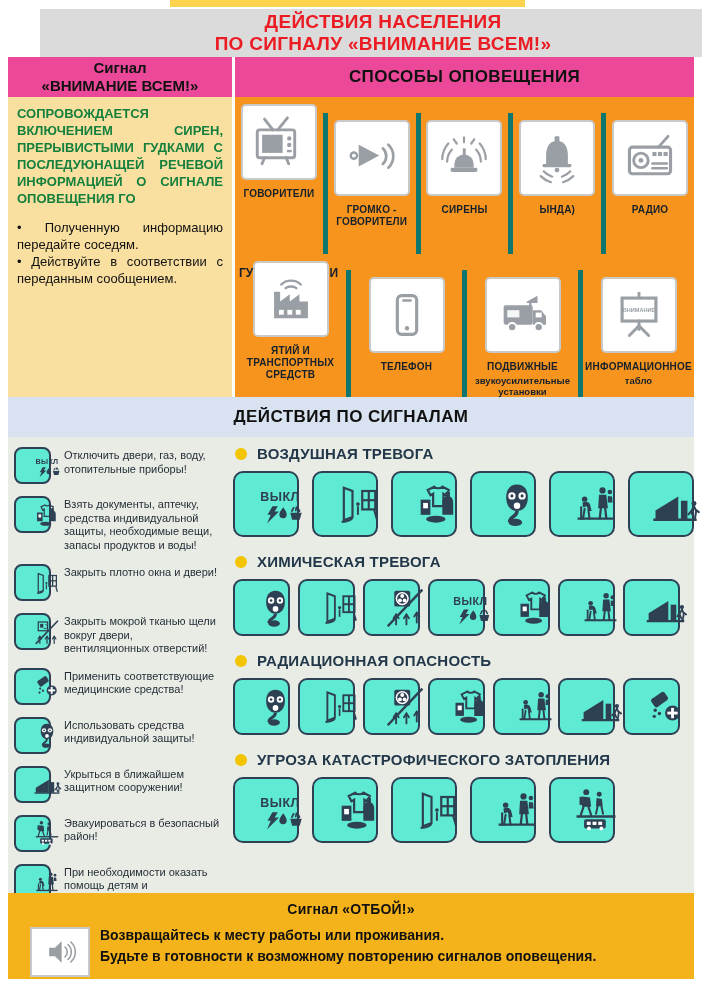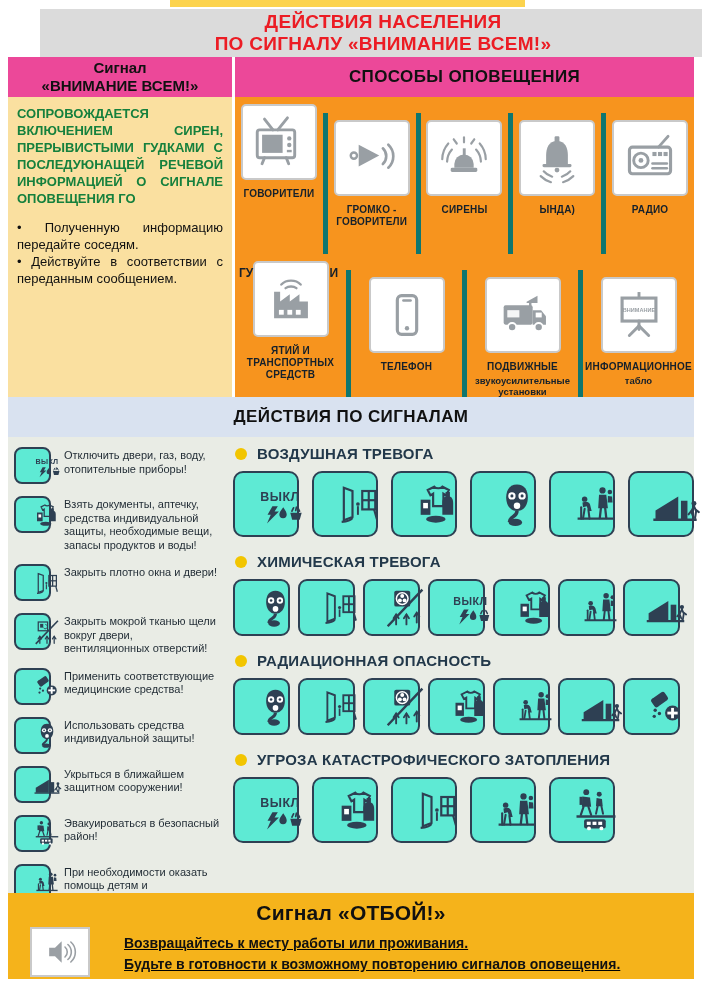--- a/index.html
+++ b/index.html
@@ -60,25 +60,25 @@
   .dot{width:12px;height:12px;border-radius:50%;background:#F2C500;flex:0 0 auto;}
   .sig-title{font-weight:bold;font-size:15px;color:#22384A;letter-spacing:.2px;}
   .sig-icons{display:flex;gap:13px;}
   .sig-icons.n7{gap:8px;}
   .pict-lg{width:66px;height:66px;border-radius:10px;border-width:2.6px;}
   .pict-lg svg{width:52px;height:52px;display:block;}
   .pict-md{width:57px;height:57px;border-radius:9px;border-width:2.4px;}
   .pict-md svg{width:45px;height:45px;display:block;}
 
   .bottom{position:absolute;left:8px;top:893px;width:686px;height:86px;background:#F5B31B;}
-  .bottom .title{font-weight:bold;font-size:21px;color:#111;text-align:center;padding-top:8px;letter-spacing:.2px;}
+  .bottom .title{font-weight:bold;font-size:14px;color:#111;text-align:center;padding-top:8px;letter-spacing:.2px;}
   .speaker-card{position:absolute;left:22px;top:34px;width:56px;height:46px;background:#fff;border:2px solid #C9C9C9;
                 display:flex;align-items:center;justify-content:center;color:#9A9FA4;}
   .speaker-card svg{width:40px;height:40px;display:block;}
-  .bottom .lines{margin:8px 10px 0 116px;text-decoration:underline;}
+  .bottom .lines{margin:8px 10px 0 92px;}
   .bottom .line{font-weight:bold;font-size:14px;line-height:21px;color:#111;}
 </style>
 </head>
 <body>
 
 <div class="poster">
   <div class="top-strip"></div>
 
   <div class="header">
     <div class="t">ДЕЙСТВИЯ НАСЕЛЕНИЯ</div>

